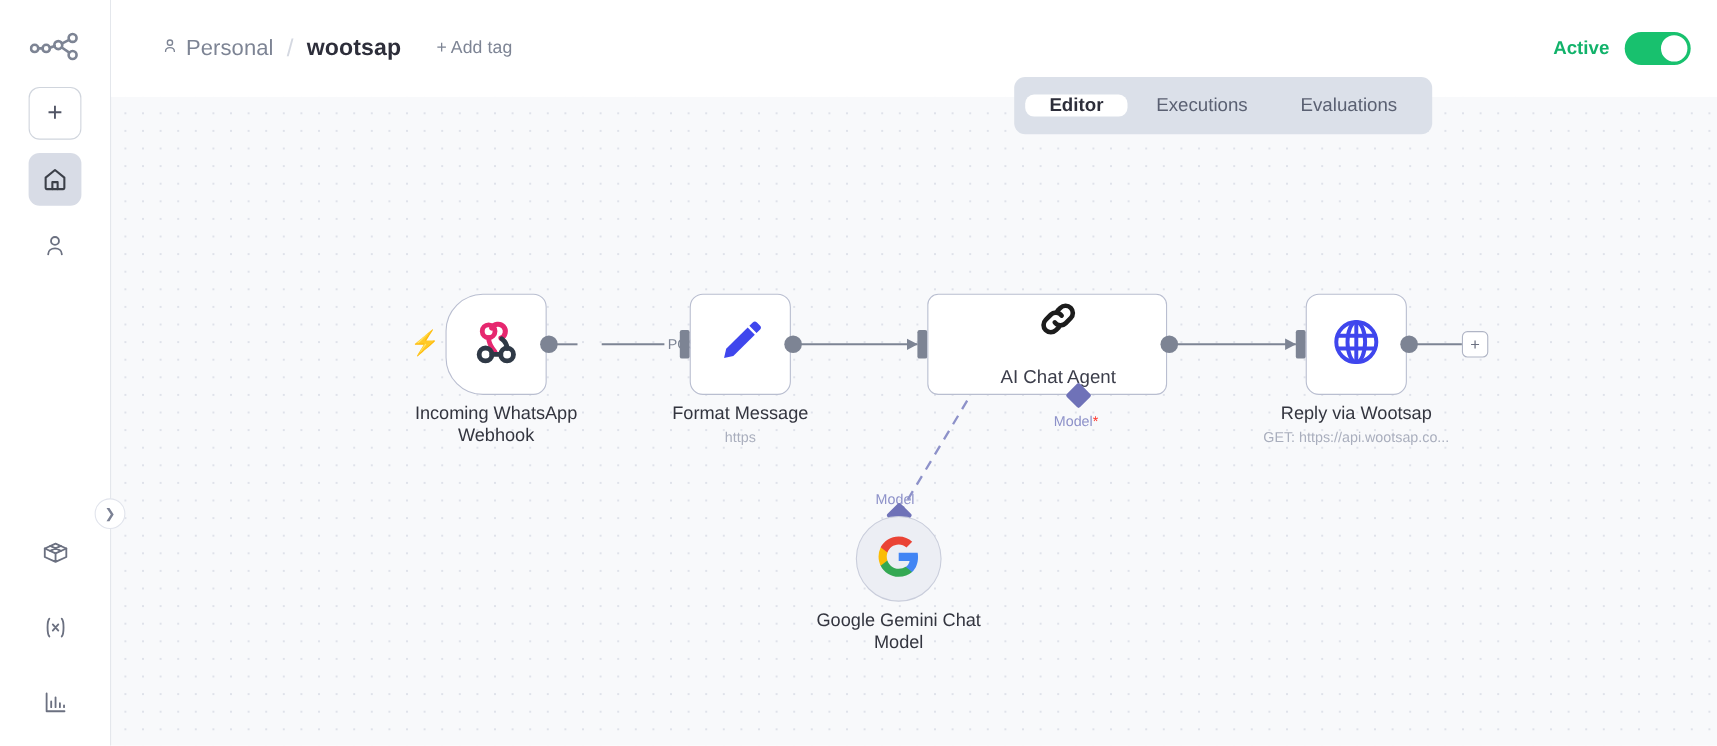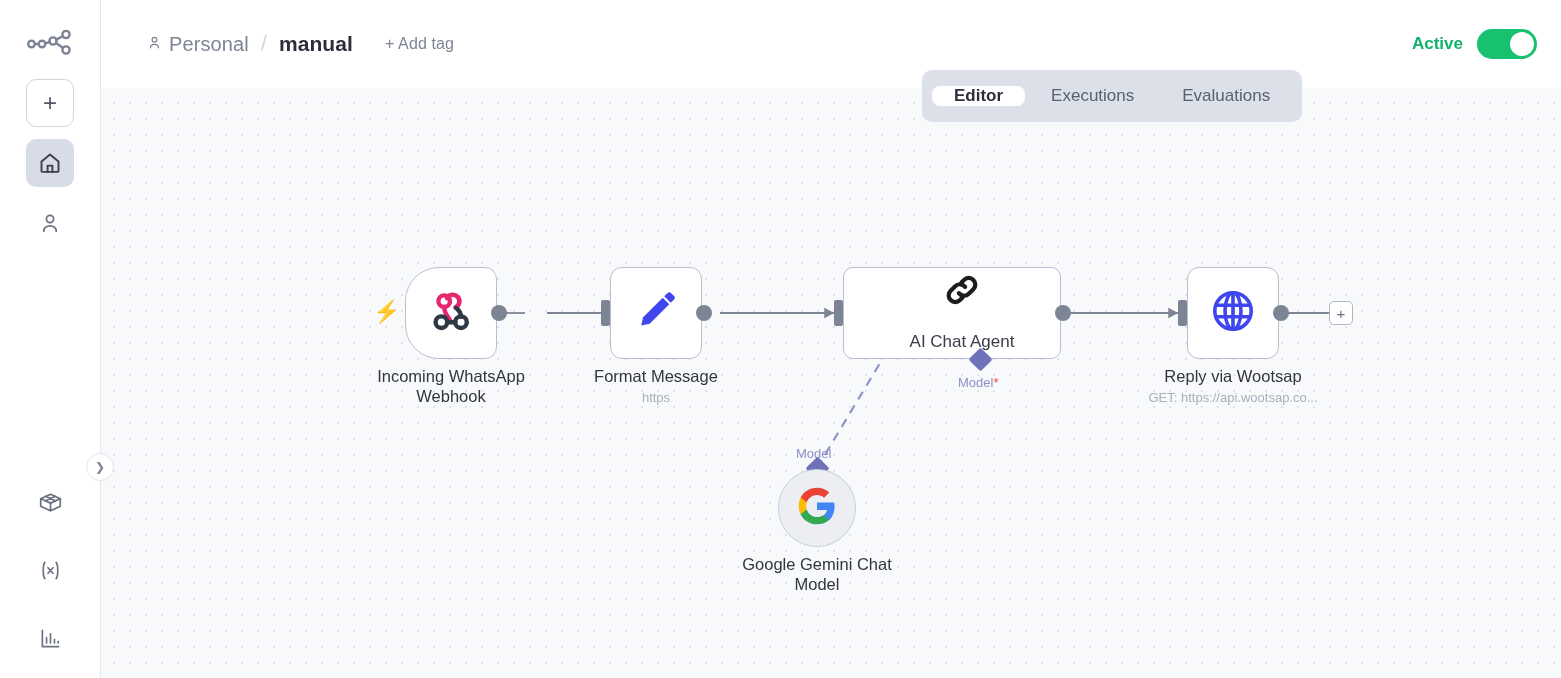--- a/index.html
+++ b/index.html
@@ -261,21 +261,21 @@
         <div class="bc-person">
           <span>
             <svg width="15" height="15" viewBox="0 0 24 24" fill="none" stroke="#7d8494" stroke-width="2" stroke-linecap="round" stroke-linejoin="round">
               <circle cx="12" cy="7.6" r="3.8"></circle>
               <path d="M5.6 20.4c0-3.4 2.9-5.6 6.4-5.6s6.4 2.2 6.4 5.6"></path>
             </svg>
           </span>
           <span class="bc-project">Personal</span>
         </div>
         <span class="bc-sep">/</span>
-        <span class="bc-name">manual</span>
+        <span class="bc-name">wootsap</span>
         <span class="add-tag">+ Add tag</span>
       </div>
 
       <div class="active-wrap">
         <span class="active-label">Active</span>
         <div class="toggle">
           <div class="knob"></div>
         </div>
       </div>
     </div>
@@ -321,21 +321,21 @@
                 <path d="M14.6 10.5c1.5 1.2 2.4 3 2.4 4.4" stroke="#2f3946" stroke-width="2.2" stroke-linecap="round"></path>
               </svg>
             </span>
           </div>
           <div class="bolt" style="left:-32px; top:34px;">⚡</div>
           <div class="port-out" style="left:86px; top:38px;"></div>
           <div class="node-caption wrap" style="top:100px;">Incoming WhatsApp Webhook</div>
         </div>
         <div class="wire-label" style="left:503px; top:217px;">POST</div>
 
-        <div class="node" style="left:509px; top:179px;">
+        <div class="node" style="left:526px; top:179px;">
           <div class="port-in" style="left:-9px; top:33px;"></div>
           <div class="node-box node-square">
             <span>
               <svg width="46" height="46" viewBox="0 0 24 24" fill="none">
                 <path d="M4.3 19.6l1-4.4L15.5 5.1l3.4 3.4L8.7 18.6z" fill="#3f46ed"></path>
                 <path d="M16.3 4.3l1.6-1.6a1.4 1.4 0 0 1 2 0l1.4 1.4a1.4 1.4 0 0 1 0 2l-1.6 1.6z" fill="#3f46ed"></path>
               </svg>
             </span>
           </div>
           <div class="port-out" style="left:86px; top:38px;"></div>

